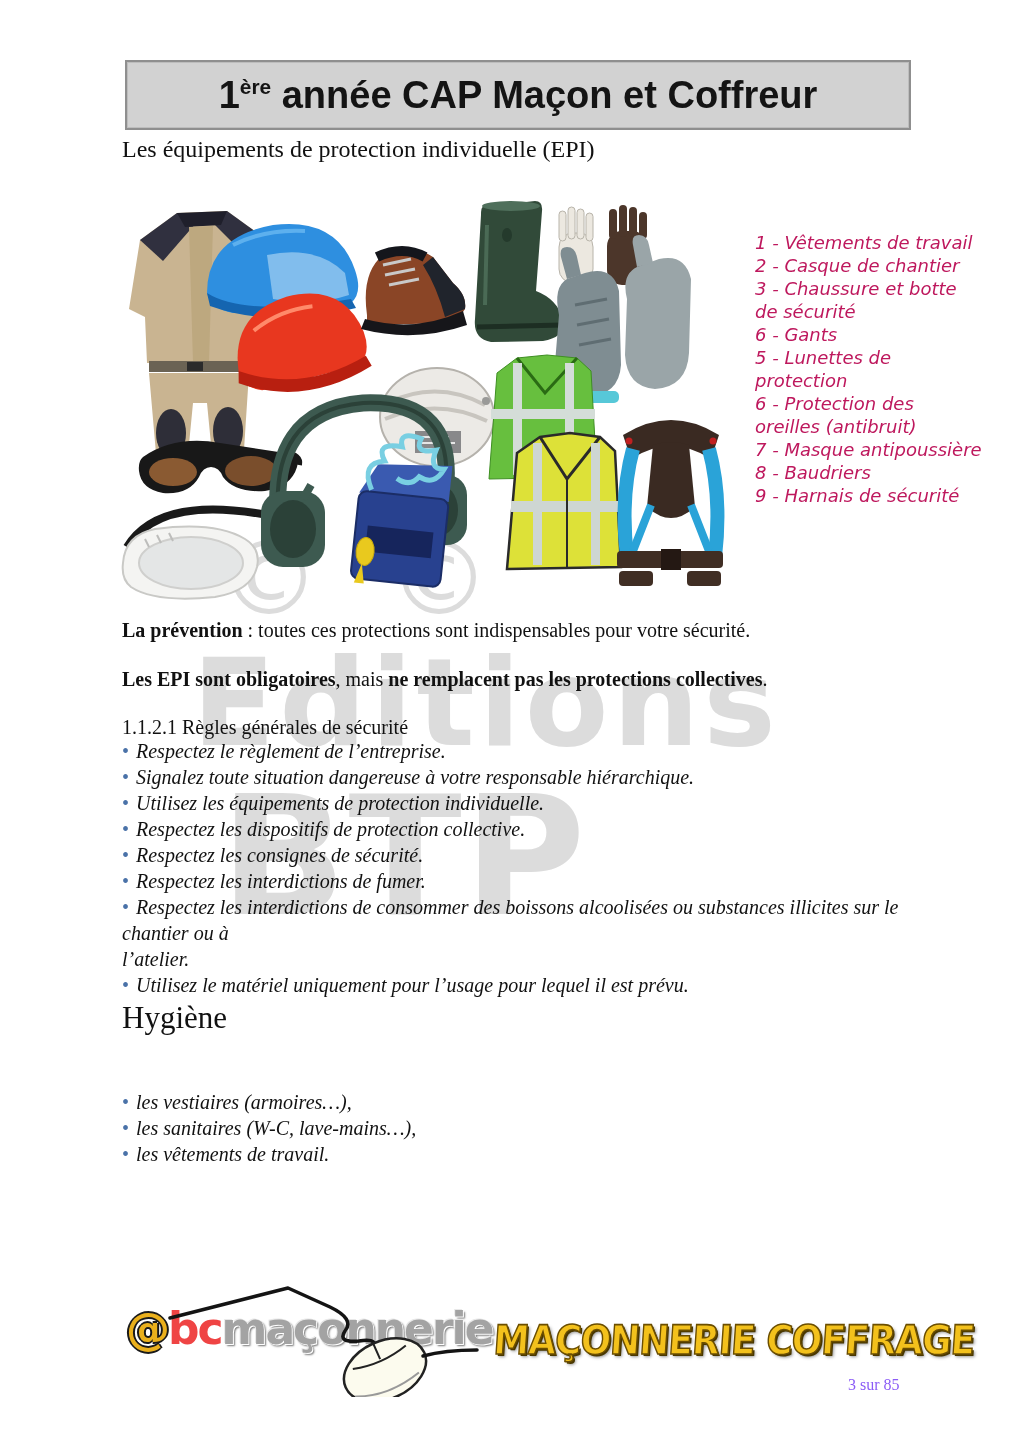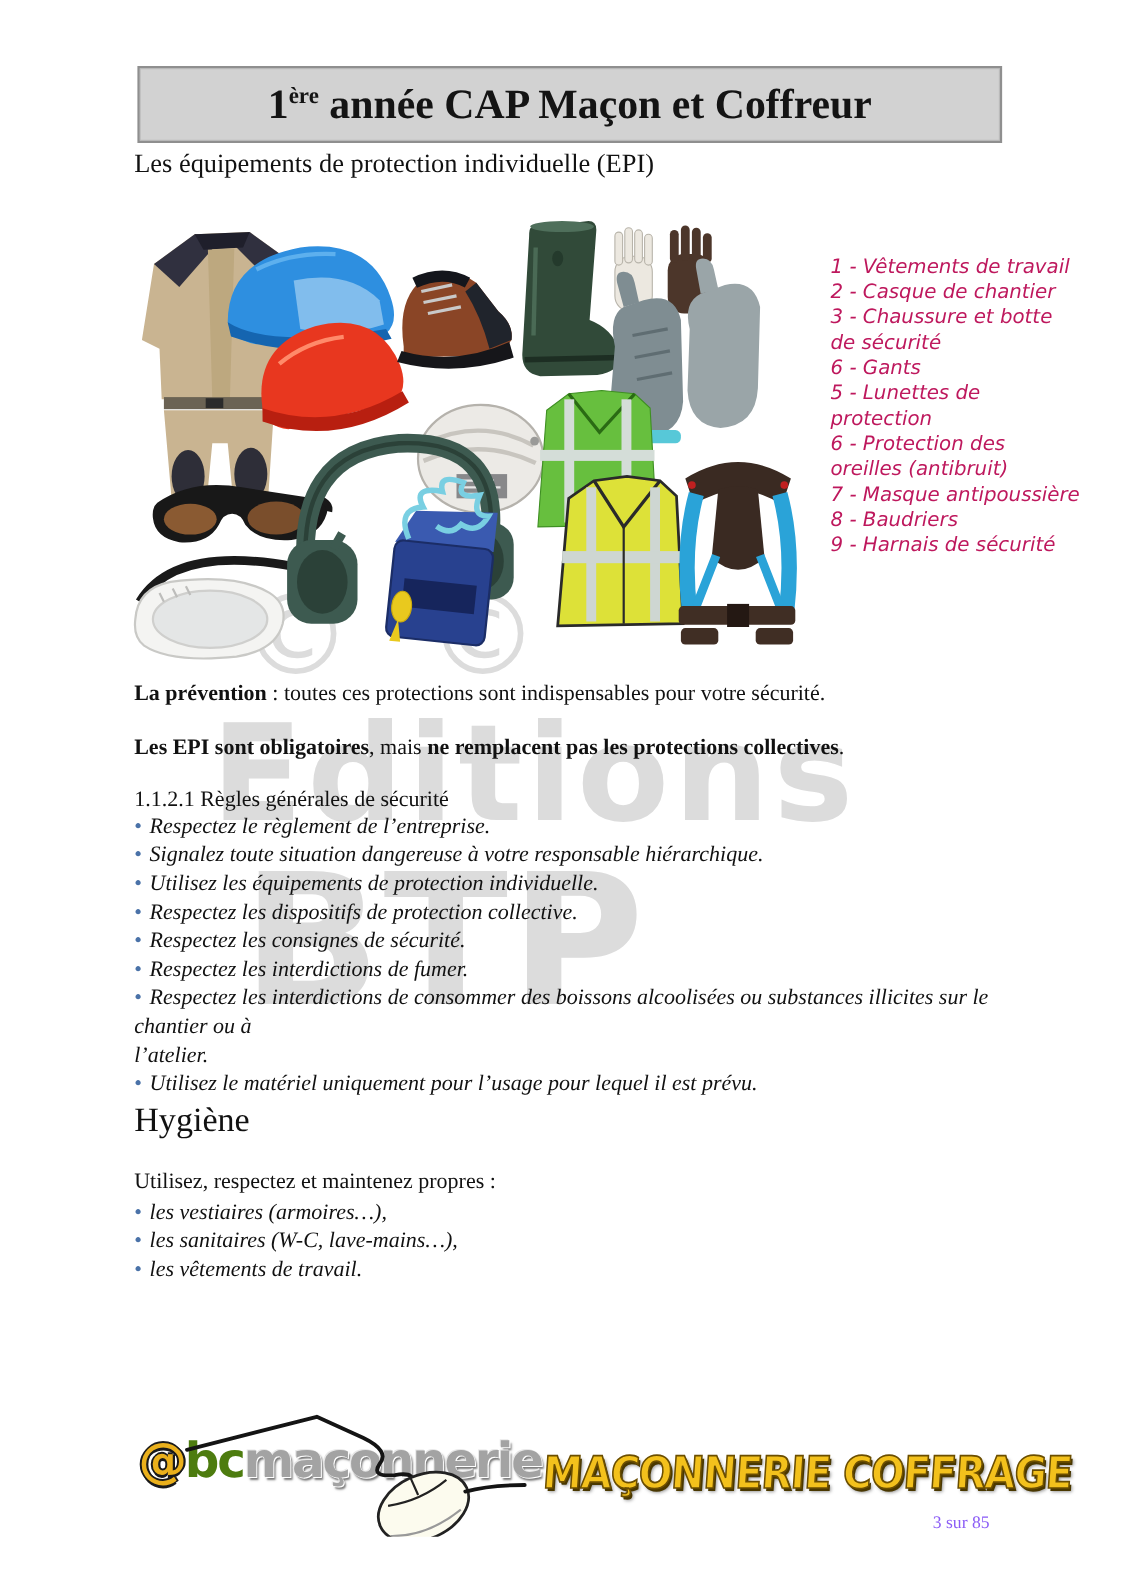--- a/index.html
+++ b/index.html
@@ -2,21 +2,21 @@
 <html><head>
 <meta charset="utf-8">
 <style>
   html,body{margin:0;padding:0;background:#ffffff;}
   .page{position:relative;width:1024px;height:1449px;background:#ffffff;overflow:hidden;
         font-family:"Liberation Serif",serif;color:#111;}
   
   .header-box{position:absolute;left:125px;top:60px;width:782px;height:66px;
               background:#d2d2d2;border:2px solid #8f8f8f;box-shadow:inset 0 0 0 1px #bdbdbd;
               display:flex;align-items:center;justify-content:center;z-index:4;}
-  .header-title{font-family:Liberation Serif, serif;font-weight:bold;font-size:38px;color:#141414;
+  .header-title{font-family:Liberation Sans, sans-serif;font-weight:bold;font-size:38px;color:#141414;
                 letter-spacing:0px;white-space:nowrap;}
   .header-title sup{font-size:0.55em;vertical-align:super;font-weight:bold;}
   .page-title{position:absolute;left:122px;top:136px;font-size:24px;z-index:4;}
   
   .wm{position:absolute;color:#dcdcdc;font-family:"DejaVu Sans",sans-serif;font-weight:bold;line-height:1;z-index:1;}
   .wm-c1{left:218px;top:528px;font-size:102px;font-weight:normal;}
   .wm-c2{left:388px;top:528px;font-size:102px;font-weight:normal;}
   .wm-editions{left:192px;top:642px;font-size:122px;letter-spacing:4px;}
   .wm-btp{left:192px;top:774px;font-size:166px;letter-spacing:2px;margin-left:28px;}
   
@@ -34,21 +34,21 @@
   .rules-list{position:absolute;left:122px;top:738px;width:810px;font-size:20px;line-height:26px;z-index:3;}
   .bullet{color:#4a72a8;margin-right:7px;}
   .rule-text,.hyg-text{white-space:pre-line;font-style:italic;}
   .hyg-head{position:absolute;left:122px;top:1000px;font-size:31px;z-index:3;}
   .hyg-intro{position:absolute;left:122px;top:1063px;font-size:20px;z-index:3;}
   .hyg-list{position:absolute;left:122px;top:1089px;width:700px;font-size:20px;line-height:26px;z-index:3;}
   
   .logo-text{position:absolute;left:126px;top:1303px;z-index:3;font-family:"DejaVu Sans",sans-serif;
              font-weight:bold;font-size:44px;letter-spacing:-2px;white-space:nowrap;}
   .logo-at{color:#eab01c;text-shadow:-2px 0 0 #1a1a1a,2px 0 0 #1a1a1a,0 -2px 0 #1a1a1a,0 2px 0 #1a1a1a;}
-  .logo-bc{color:#4d7c0f;}
+  .logo-bc{color:#ef4444;}
   .logo-name{color:#a3a3a3;text-shadow:1px 1px 0 #ffffff,-1px -1px 0 #e8e8e8,2px 2px 2px #777;}
   .logo-art{position:absolute;left:115px;top:1262px;width:400px;height:135px;z-index:4;}
   .banner{position:absolute;left:492px;top:1322px;z-index:3;font-family:"DejaVu Sans",sans-serif;
           font-weight:bold;font-size:36px;letter-spacing:-1px;color:#f3c11c;white-space:nowrap;
           -webkit-text-stroke:1.4px #6b4e00;text-shadow:2px 2px 0 #4a3800,3px 3px 3px #999;
           transform:skewX(-4deg) scaleY(1.12);transform-origin:left bottom;}
   .page-num{position:absolute;left:848px;top:1376px;font-family:Liberation Serif, serif;
             font-size:16px;color:#8b5cf6;z-index:3;}
 </style>
 </head>
@@ -233,21 +233,20 @@
     <div><span class="bullet">•</span><span class="rule-text">Utilisez les équipements de protection individuelle.</span></div>
     <div><span class="bullet">•</span><span class="rule-text">Respectez les dispositifs de protection collective.</span></div>
     <div><span class="bullet">•</span><span class="rule-text">Respectez les consignes de sécurité.</span></div>
     <div><span class="bullet">•</span><span class="rule-text">Respectez les interdictions de fumer.</span></div>
     <div><span class="bullet">•</span><span class="rule-text">Respectez les interdictions de consommer des boissons alcoolisées ou substances illicites sur le chantier ou à
 l’atelier.</span></div>
     <div><span class="bullet">•</span><span class="rule-text">Utilisez le matériel uniquement pour l’usage pour lequel il est prévu.</span></div>
   </div>
 
   <div class="hyg-head">Hygiène</div>
-  <div class="hyg-intro">Utilisez, respectez et maintenez propres :</div>
   <div class="hyg-list">
     <div><span class="bullet">•</span><span class="hyg-text">les vestiaires (armoires…),</span></div>
     <div><span class="bullet">•</span><span class="hyg-text">les sanitaires (W-C, lave-mains…),</span></div>
     <div><span class="bullet">•</span><span class="hyg-text">les vêtements de travail.</span></div>
   </div>
 
   <div class="logo-text"><span class="logo-at">@</span><span class="logo-bc">bc</span><span class="logo-name">maçonnerie</span></div>
 
   <svg class="logo-art" viewBox="0 0 400 135" aria-hidden="true">
     <path d="M55,56 L173,26 L215,45 Q240,57 230,69 Q222,81 244,79 Q266,75 258,91" fill="none" stroke="#141414" stroke-width="3.5" stroke-linejoin="round" stroke-linecap="round"></path>

